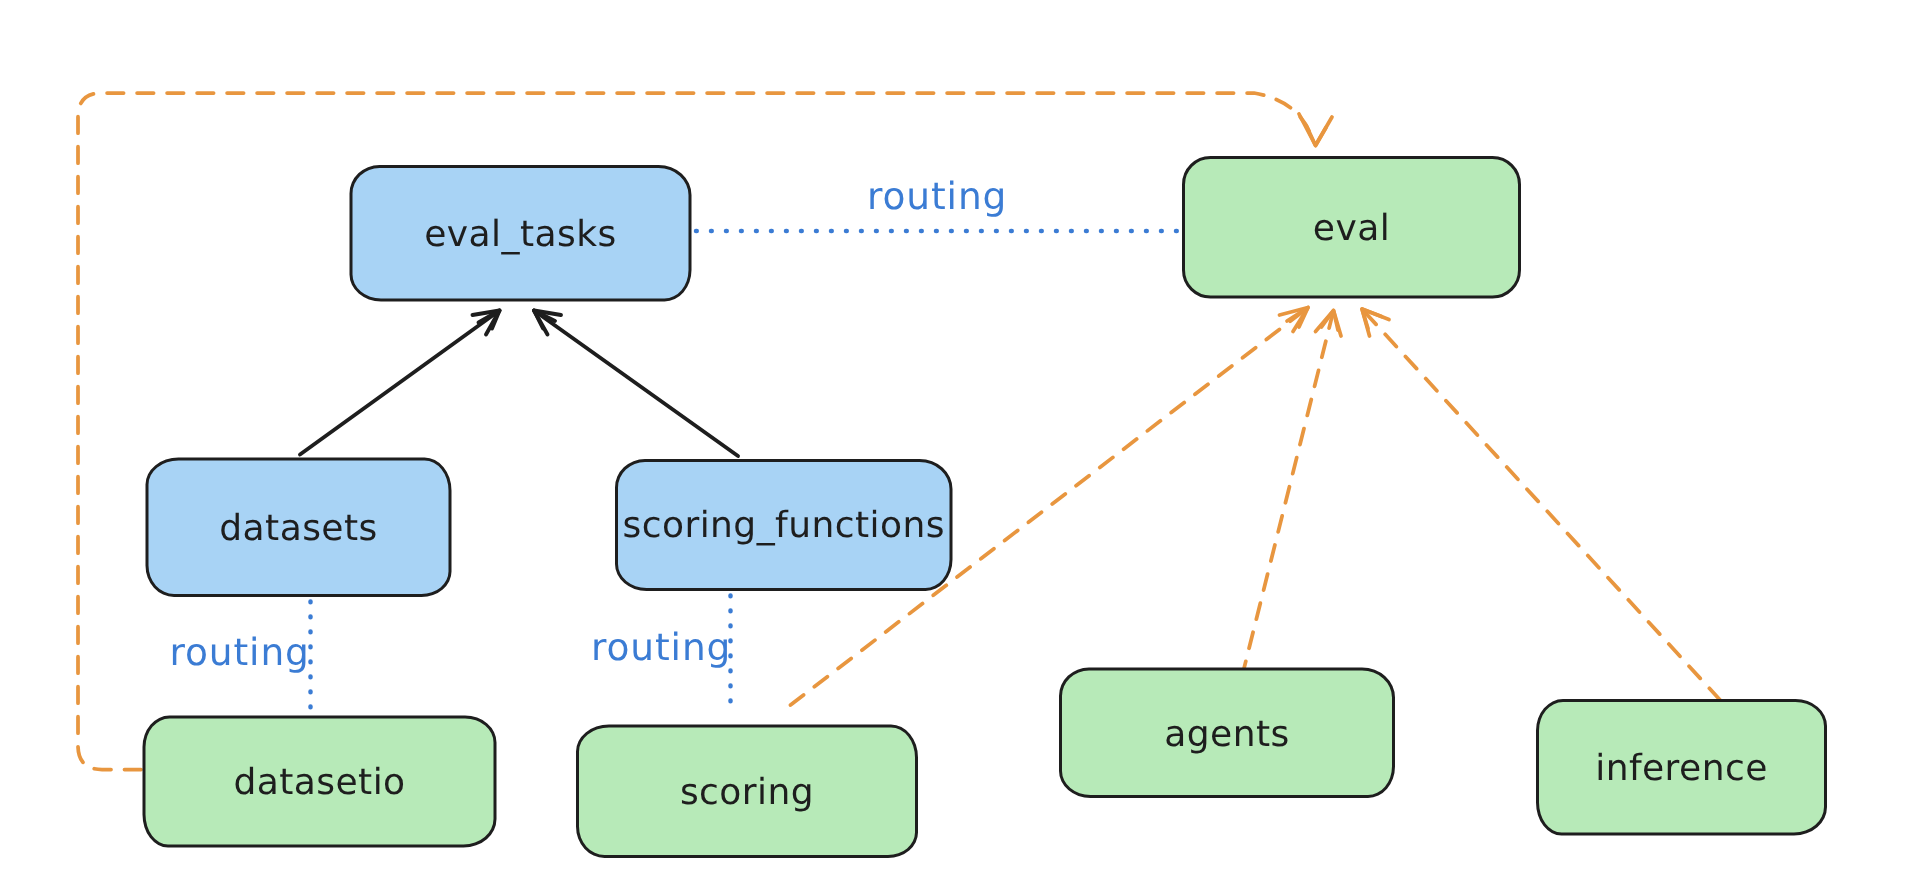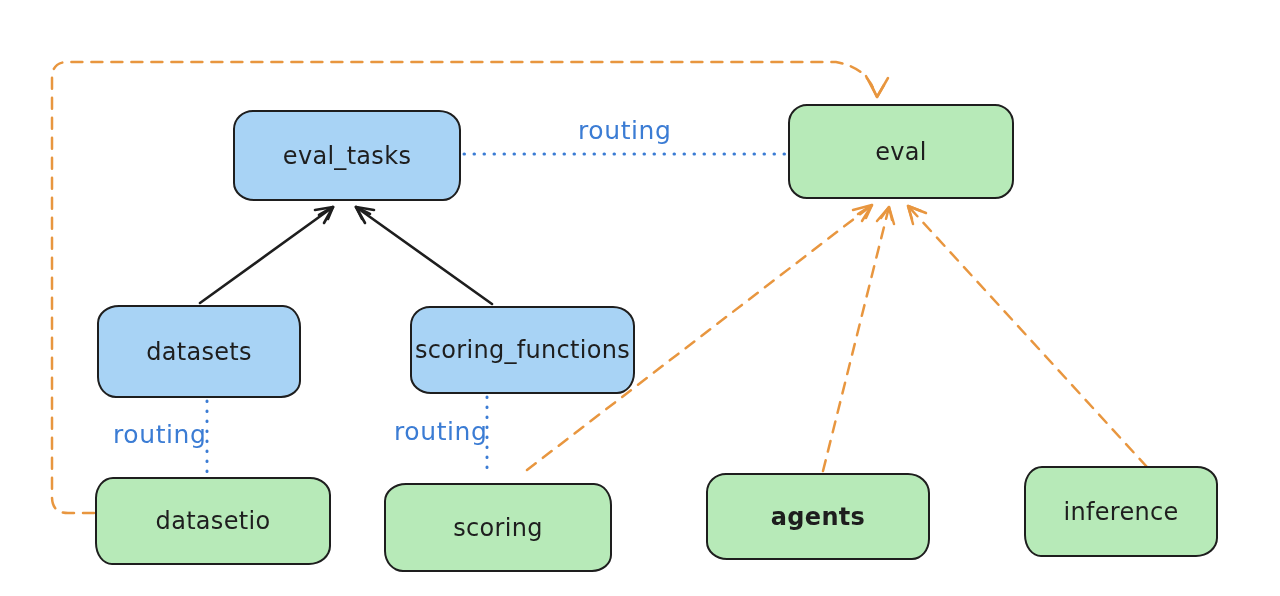--- a/index.html
+++ b/index.html
@@ -122,21 +122,21 @@
   </div>
 
   <div class="node green r2" style="left:95px;top:477px;width:236px;height:88px;">
     <span>datasetio</span>
   </div>
 
   <div class="node green r3" style="left:384px;top:483px;width:228px;height:89px;">
     <span>scoring</span>
   </div>
 
-  <div class="node green r1" style="left:706px;top:473px;width:224px;height:87px;font-weight:bold;">
+  <div class="node green r1" style="left:706px;top:445px;width:224px;height:87px;">
     <span>agents</span>
   </div>
 
   <div class="node green r2" style="left:1024px;top:466px;width:194px;height:91px;">
     <span>inference</span>
   </div>
 
   <div class="routing-label" style="left:578px;top:116px;width:90px;text-align:center;">routing</div>
 
   <div class="routing-label" style="left:113px;top:420px;">routing</div>

